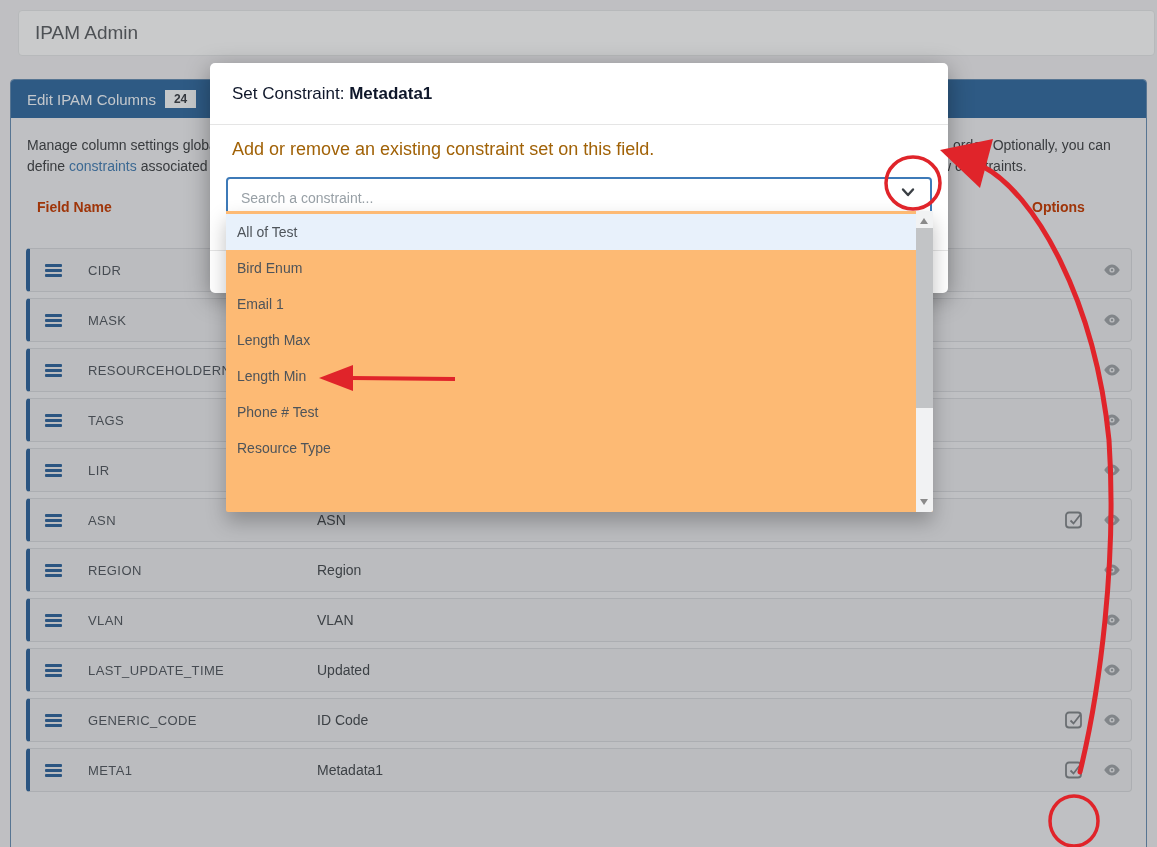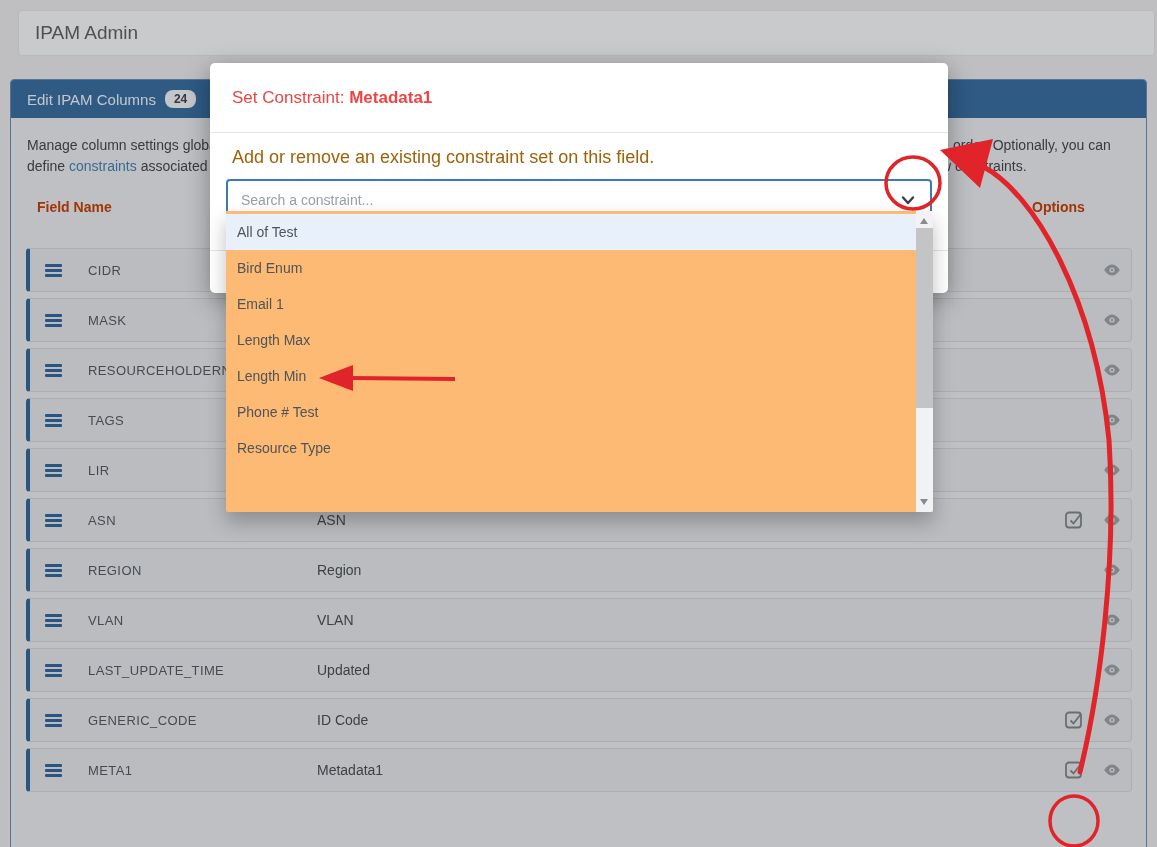--- a/index.html
+++ b/index.html
@@ -17,21 +17,21 @@
   
   .topbar{position:absolute;left:18px;top:10px;width:1137px;height:46px;background:#f6f7f8;
     border:1px solid #e0e2e4;border-radius:4px;display:flex;align-items:center;padding-left:16px;
     font-size:19px;color:#5f6368;text-align:right;}
 
   
   .panel{position:absolute;left:10px;top:79px;width:1137px;height:790px;background:#e9ebee;
     border:1px solid #6b8fb3;border-radius:4px 4px 0 0;}
   .panel-header{height:38px;background:var(--panel-header-bg);border-radius:3px 3px 0 0;
     display:flex;align-items:center;padding:0 16px;gap:9px;font-size:15px;color:#eef3f8;}
-  .badge{background:#f0f3f6;color:#40464d;font-size:12px;font-weight:bold;border-radius:8px;
+  .badge{background:#f0f3f6;color:#40464d;font-size:12px;font-weight:bold;border-radius:0;
     padding:3px 9px;line-height:1;}
   .desc{position:absolute;font-size:14px;color:#46494d;white-space:nowrap;}
   .desc a{color:var(--link-blue);text-decoration:none;}
   .col-head{position:absolute;font-size:14px;font-weight:bold;color:#c2410c;}
 
   
   .rows{position:absolute;left:15px;top:168px;width:1106px;}
   .row{position:relative;height:44px;margin-bottom:6px;background:#e4e6e9;border:1px solid #d2d5d9;
     border-left:4px solid var(--row-accent);border-radius:4px;display:flex;align-items:center;}
   .grip{width:17px;height:13px;margin-left:15px;display:flex;flex-direction:column;justify-content:space-between;flex:0 0 auto;}
@@ -40,28 +40,28 @@
   .display-name{position:absolute;left:287px;font-size:14px;color:#4b5056;}
   .row-icons{position:absolute;right:8px;display:flex;gap:16px;align-items:center;}
   .row-icons svg{display:block;}
 
   
   .backdrop{position:absolute;inset:0;background:rgba(0,0,0,0.18);z-index:5;}
 
   
   .modal{position:absolute;left:210px;top:63px;width:738px;height:230px;background:#fff;border-radius:5px;
     box-shadow:0 6px 24px rgba(0,0,0,.35);z-index:10;}
-  .modal-header{height:70px;border-bottom:1px solid #e5e5e5;display:flex;align-items:center;padding:0 22px;
-    font-size:17px;color:#ef4444;}
+  .modal-header{height:62px;border-bottom:1px solid #e5e5e5;display:flex;align-items:center;padding:0 22px;
+    font-size:17px;color:#0f172a;}
   .modal-header b{font-weight:bold;}
   .modal-body{padding:14px 16px 0 16px;}
   .modal-text{font-size:18px;color:#a16207;padding-left:6px;}
   .search-wrap{position:relative;margin-top:11px;height:42px;}
   .search-input{width:706px;height:42px;border:2px solid var(--input-focus-blue);border-radius:4px;
-    padding:0 36px 0 13px;font-size:14px;color:#333;font-family:"Liberation Sans",sans-serif;outline:none;}
+    padding:0 36px 0 13px;font-size:14px;color:#333;font-family:"Liberation Sans",sans-serif;outline:none;margin-top:6px;}
   .search-input::placeholder{color:#98a0a6;}
   .chevron-btn{position:absolute;right:14px;top:11px;width:20px;height:20px;background:none;border:none;cursor:pointer;padding:0;}
   .modal-footer-line{position:absolute;left:0;right:0;top:187px;border-top:1px solid #e5e5e5;}
 
   
   .dropdown{position:absolute;left:226px;top:211px;width:707px;height:301px;background:#fdba74;
     box-shadow:0 10px 20px rgba(0,0,0,.25);z-index:12;overflow:hidden;border-radius:0 0 2px 2px;}
   .dd-list{padding-top:3px;}
   .dd-item{height:36px;display:flex;align-items:center;padding-left:11px;font-size:14px;color:#4e545a;cursor:pointer;}
   .dd-item.highlighted{background:var(--dropdown-highlight);}

